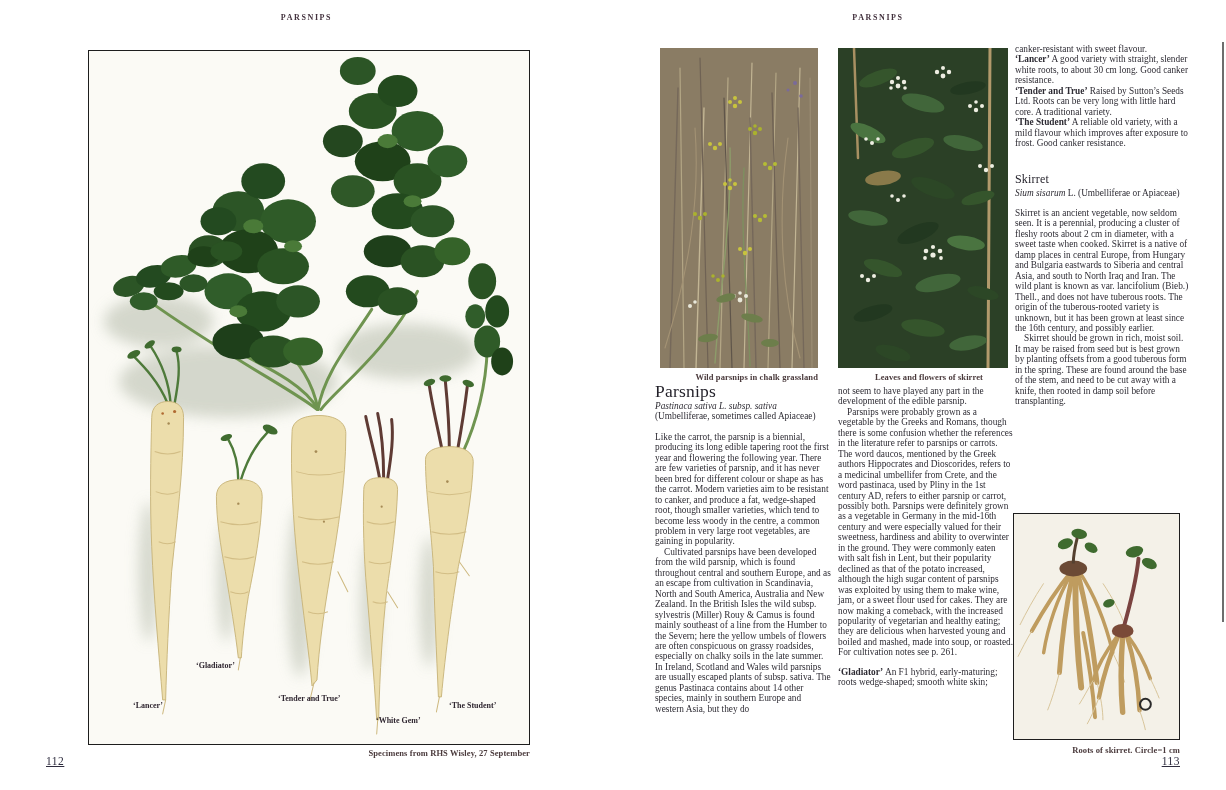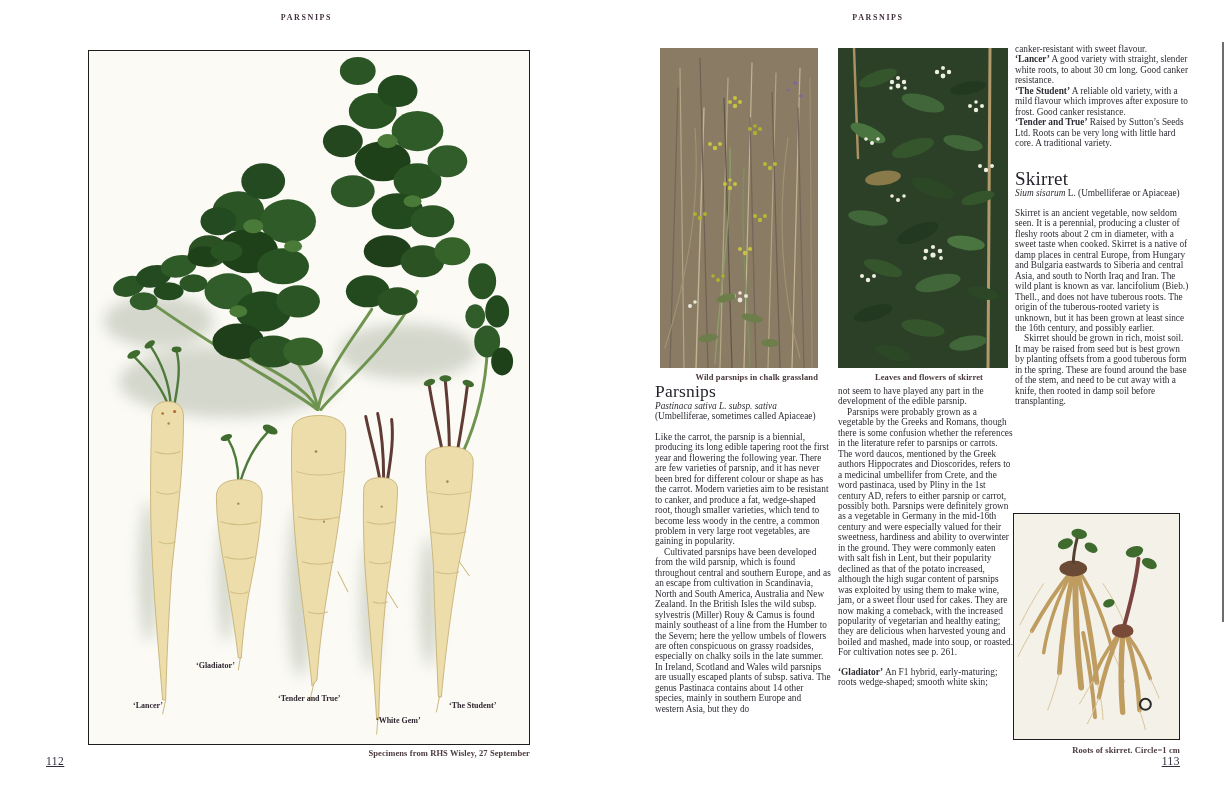--- a/index.html
+++ b/index.html
@@ -22,21 +22,21 @@
     position:absolute;text-align:right;
   }
   .speclabel{
     position:absolute;font-size:8px;font-weight:bold;color:#2f2630;white-space:nowrap;
   }
   .pagenum{position:absolute;font-size:11.5px;color:#2e2c3e;letter-spacing:.5px;text-decoration:underline;}
   .col{position:absolute;width:176px;font-size:9.3px;line-height:10.45px;text-align:left;}
   .col p{margin:0;}
   .col p.indent{text-indent:9px;}
   .sec-heading{font-size:17.5px;line-height:18px;color:#211f28;letter-spacing:.2px;margin:0 0 1px 0;font-weight:normal;}
-  .sec-heading.small{font-size:19px;line-height:16px;}
+  .sec-heading.small{font-size:12px;line-height:16px;}
   .latin{font-size:9.3px;line-height:10.45px;margin:0 0 0 0;}
   .latin .it{font-style:italic;}
   .bodystart{margin-top:10px !important;}
   .cv-entry{margin-top:4px;}
   .cv{font-weight:bold;}
   .page-edge{position:absolute;left:1222px;top:42px;width:2px;height:580px;background:#3c3c3c;opacity:.75;}
 </style>
 </head>
 <body>
 
@@ -401,22 +401,22 @@
 
   <div class="col" style="left:225px;top:386px;">
     <p>not seem to have played any part in the development of the edible parsnip.</p>
     <p class="indent">Parsnips were probably grown as a vegetable by the Greeks and Romans, though there is some confusion whether the references in the literature refer to parsnips or carrots. The word daucos, mentioned by the Greek authors Hippocrates and Dioscorides, refers to a medicinal umbellifer from Crete, and the word pastinaca, used by Pliny in the 1st century AD, refers to either parsnip or carrot, possibly both. Parsnips were definitely grown as a vegetable in Germany in the mid-16th century and were especially valued for their sweetness, hardiness and ability to overwinter in the ground. They were commonly eaten with salt fish in Lent, but their popularity declined as that of the potato increased, although the high sugar content of parsnips was exploited by using them to make wine, jam, or a sweet flour used for cakes. They are now making a comeback, with the increased popularity of vegetarian and healthy eating; they are delicious when harvested young and boiled and mashed, made into soup, or roasted. For cultivation notes see p. 261.</p>
     <p class="cv-entry" style="margin-top:9px;"><span class="cv">‘Gladiator’</span> <span>An F1 hybrid, early-maturing; roots wedge-shaped; smooth white skin;</span></p>
   </div>
 
   <div class="col" style="left:402px;top:44px;">
     <p>canker-resistant with sweet flavour.</p>
     <p class="cv-entry"><span class="cv">‘Lancer’</span> <span>A good variety with straight, slender white roots, to about 30 cm long. Good canker resistance.</span></p>
+    <p class="cv-entry"><span class="cv">‘Tender and True’</span> <span>Raised by Sutton’s Seeds Ltd. Roots can be very long with little hard core. A traditional variety.</span></p>
     <p class="cv-entry"><span class="cv">‘The Student’</span> <span>A reliable old variety, with a mild flavour which improves after exposure to frost. Good canker resistance.</span></p>
-    <p class="cv-entry"><span class="cv">‘Tender and True’</span> <span>Raised by Sutton’s Seeds Ltd. Roots can be very long with little hard core. A traditional variety.</span></p>
     <h2 class="sec-heading small" style="margin-top:22px;">Skirret</h2>
     <p class="latin"><span class="it">Sium sisarum</span> <span>L. (Umbelliferae or Apiaceae)</span></p>
     <p class="bodystart">Skirret is an ancient vegetable, now seldom seen. It is a perennial, producing a cluster of fleshy roots about 2 cm in diameter, with a sweet taste when cooked. Skirret is a native of damp places in central Europe, from Hungary and Bulgaria eastwards to Siberia and central Asia, and south to North Iraq and Iran. The wild plant is known as var. lancifolium (Bieb.) Thell., and does not have tuberous roots. The origin of the tuberous-rooted variety is unknown, but it has been grown at least since the 16th century, and possibly earlier.</p>
     <p class="indent">Skirret should be grown in rich, moist soil. It may be raised from seed but is best grown by planting offsets from a good tuberous form in the spring. These are found around the base of the stem, and need to be cut away with a knife, then rooted in damp soil before transplanting.</p>
   </div>
 
   <div class="photo-frame" style="left:400px;top:513px;width:167px;height:227px;">
     <svg viewBox="0 0 167 227" preserveAspectRatio="none">
       <rect width="167" height="227" fill="#f4f1e8"></rect>
 

